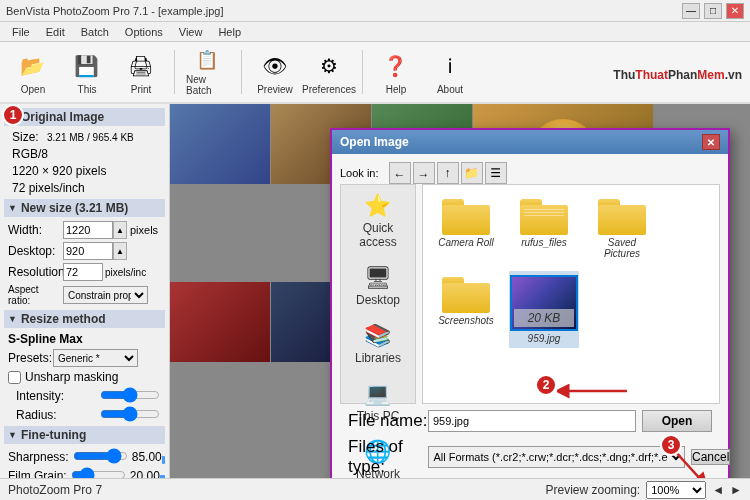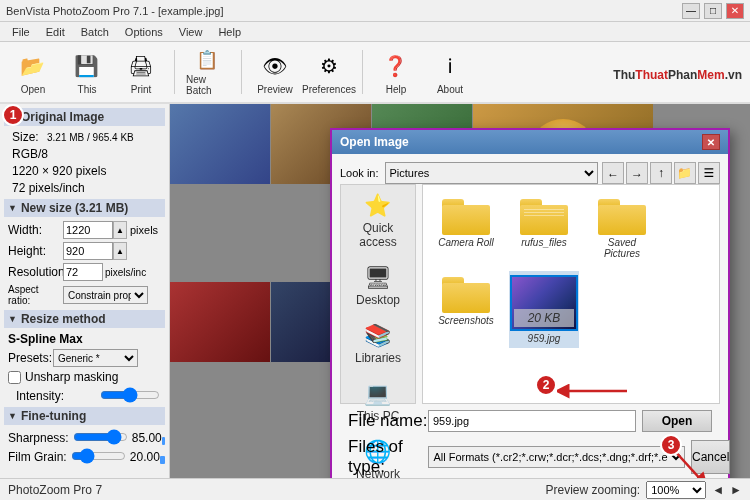--- a/index.html
+++ b/index.html
@@ -245,21 +245,21 @@
     .dialog-field-row select {
       flex: 1; height: 22px; border: 1px solid #999; font-size: 11px; text-align: center;
     }
     .open-btn {
       width: 70px; height: 22px; background: linear-gradient(to bottom, #e8e8e8, #d0d0d0);
       border: 1px solid #999; font-size: 11px; cursor: pointer; margin-left: 6px;
       display: flex; align-items: center; justify-content: center;
       font-weight: bold;
     }
     .cancel-btn {
-      width: 70px; height: 34px; background: linear-gradient(to bottom, #e8e8e8, #d0d0d0);
+      width: 70px; height: 16px; background: linear-gradient(to bottom, #e8e8e8, #d0d0d0);
       border: 1px solid #999; font-size: 11px; cursor: pointer; margin-left: 6px;
       display: flex; align-items: center; justify-content: center;
     }
   </style>
 </head>
 <body>
 
 <div class="titlebar">
   <div class="titlebar-title">BenVista PhotoZoom Pro 7.1 - [example.jpg]</div>
   <div class="titlebar-controls">
@@ -352,21 +352,21 @@
       <span>New size (3.21 MB)</span>
     </div>
     <div style="padding-left:4px;">
       <div class="panel-row">
         <span style="width:55px;">Width:</span>
         <input type="number" value="1220" style="width: 50px; height: 18px; font-size: 11px;">
         <span class="nav-btn" style="width:14px;height:18px;font-size:8px;">▲</span>
         <span style="margin-left:3px;font-size:11px;">pixels</span>
       </div>
       <div class="panel-row">
-        <span style="width:55px;">Height:</span>
+        <span style="width:55px;">Desktop:</span>
         <input type="number" value="920" style="width: 50px; height: 18px; font-size: 11px;">
         <span class="nav-btn" style="width:14px;height:18px;font-size:8px;">▲</span>
       </div>
       <div class="panel-row">
         <span style="width:55px;">Resolution:</span>
         <input type="number" value="72" style="width: 40px; height: 18px; font-size: 11px;">
         <span style="font-size:10px;margin-left:2px;">pixels/inc</span>
       </div>
       <div class="panel-row">
         <span style="width:55px;font-size:10px;">Aspect ratio:</span>
@@ -389,20 +389,24 @@
         <select style="width:85px;height:18px;font-size:10px;">
           <option>Generic *</option>
         </select>
       </div>
       <div class="checkbox-row">
         <input type="checkbox" style="">
         <span>Unsharp masking</span>
       </div>
       <div class="slider-row" style="padding-left:8px;">
         <label>Intensity:</label>
+        <input type="range" style="width: 60px;" value="50">
+      </div>
+      <div class="slider-row" style="padding-left:8px;">
+        <label>Radius:</label>
         <input type="range" style="width: 60px;" value="50">
       </div>
     </div>
 
     <div class="panel-section-header" style="margin-top:4px;">
       <span class="arrow">▼</span>
       <span>Fine-tuning</span>
     </div>
     <div style="padding-left:4px;">
       <div class="slider-row">
@@ -443,23 +447,20 @@
 
         <div class="dialog-titlebar">
           <span>Open Image</span>
           <div class="dialog-close-btn">✕</div>
         </div>
 
         <div class="dialog-body">
 
           <div class="dialog-lookin">
             <label>Look in:</label>
-            <select>
-              <option>Pictures</option>
-            </select>
             <div class="nav-btns">
               <div class="nav-btn">←</div>
               <div class="nav-btn">→</div>
               <div class="nav-btn">↑</div>
               <div class="nav-btn">📁</div>
               <div class="nav-btn">☰</div>
             </div>
           </div>
 
           <div class="dialog-content-area">

